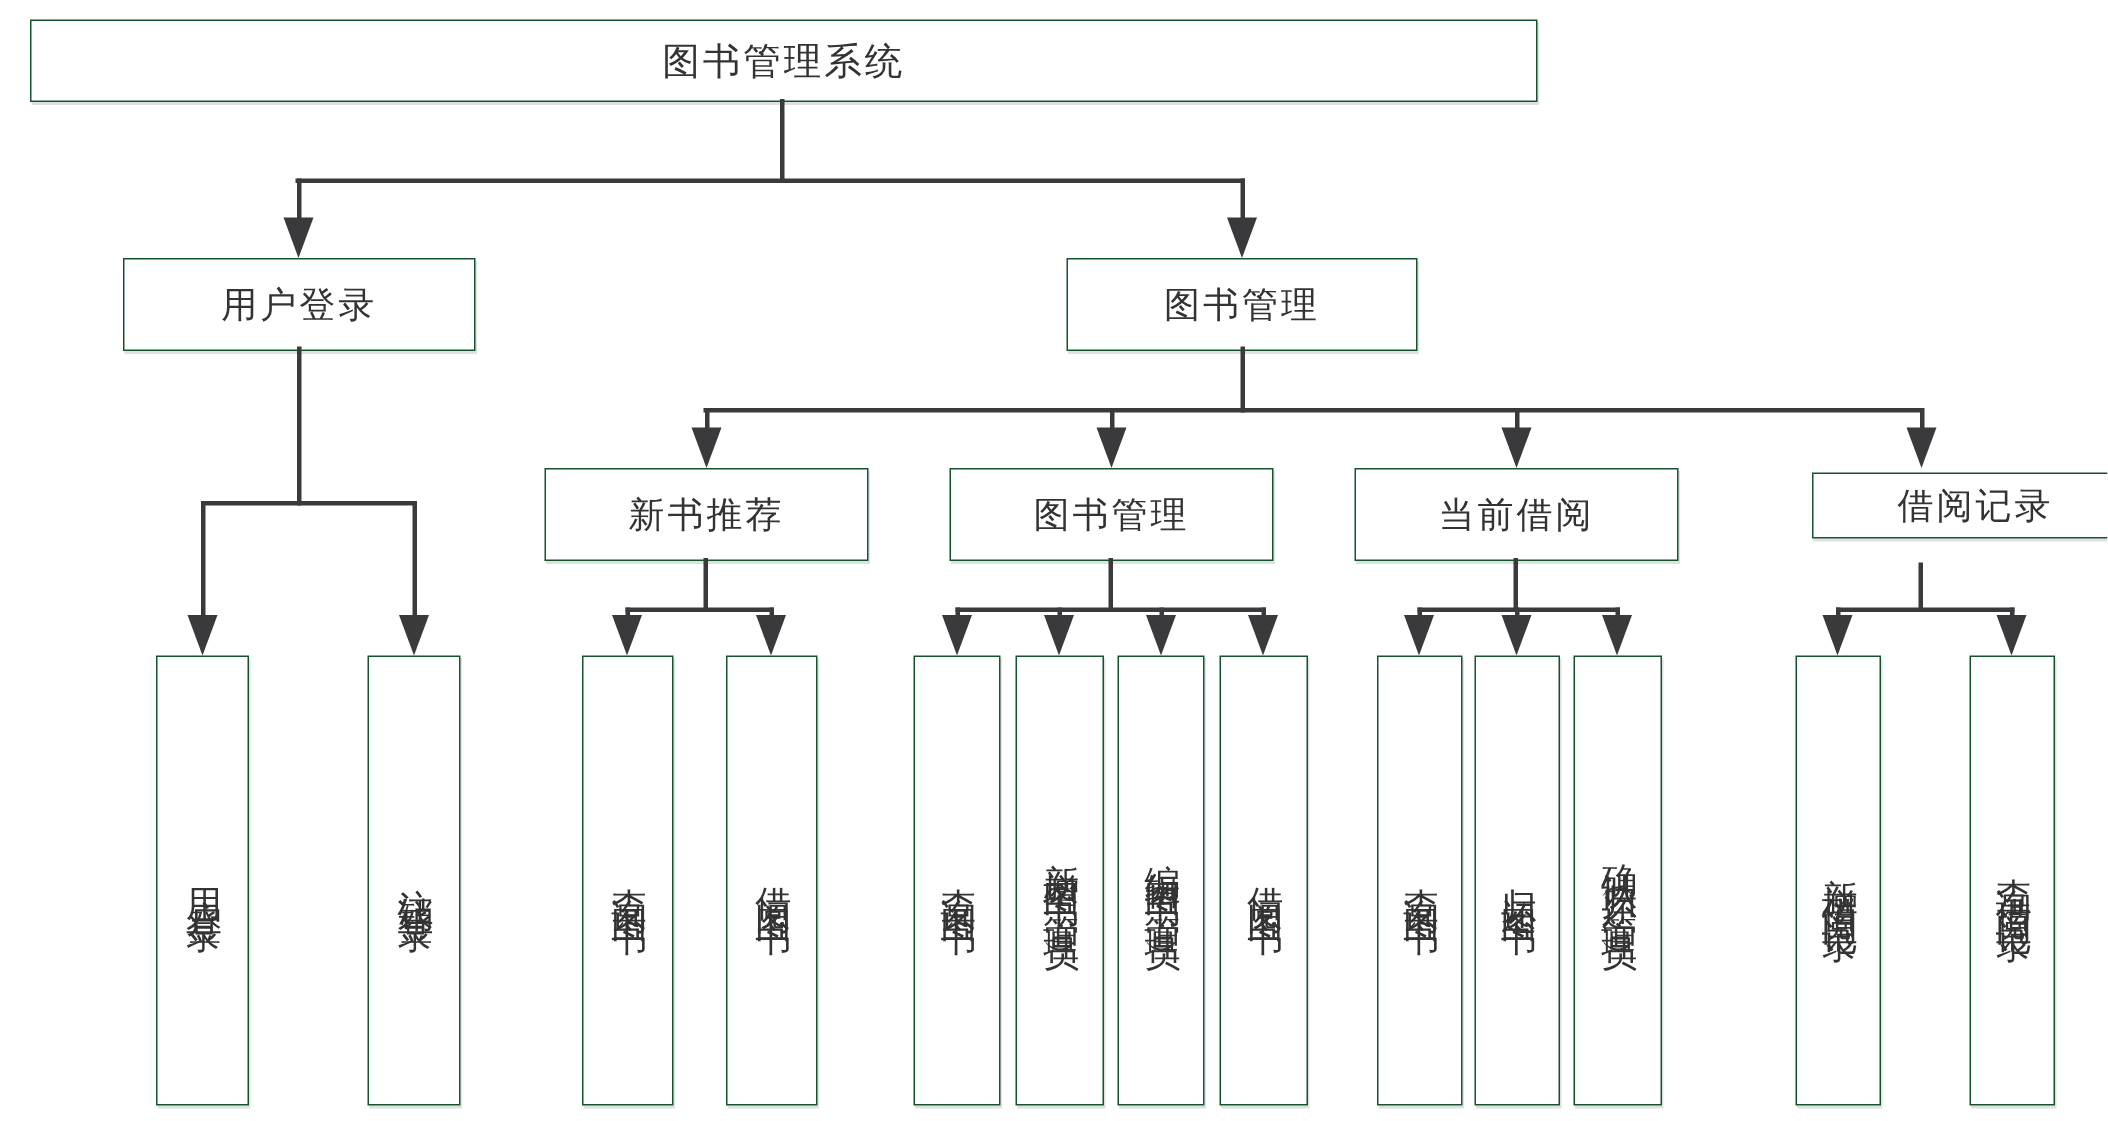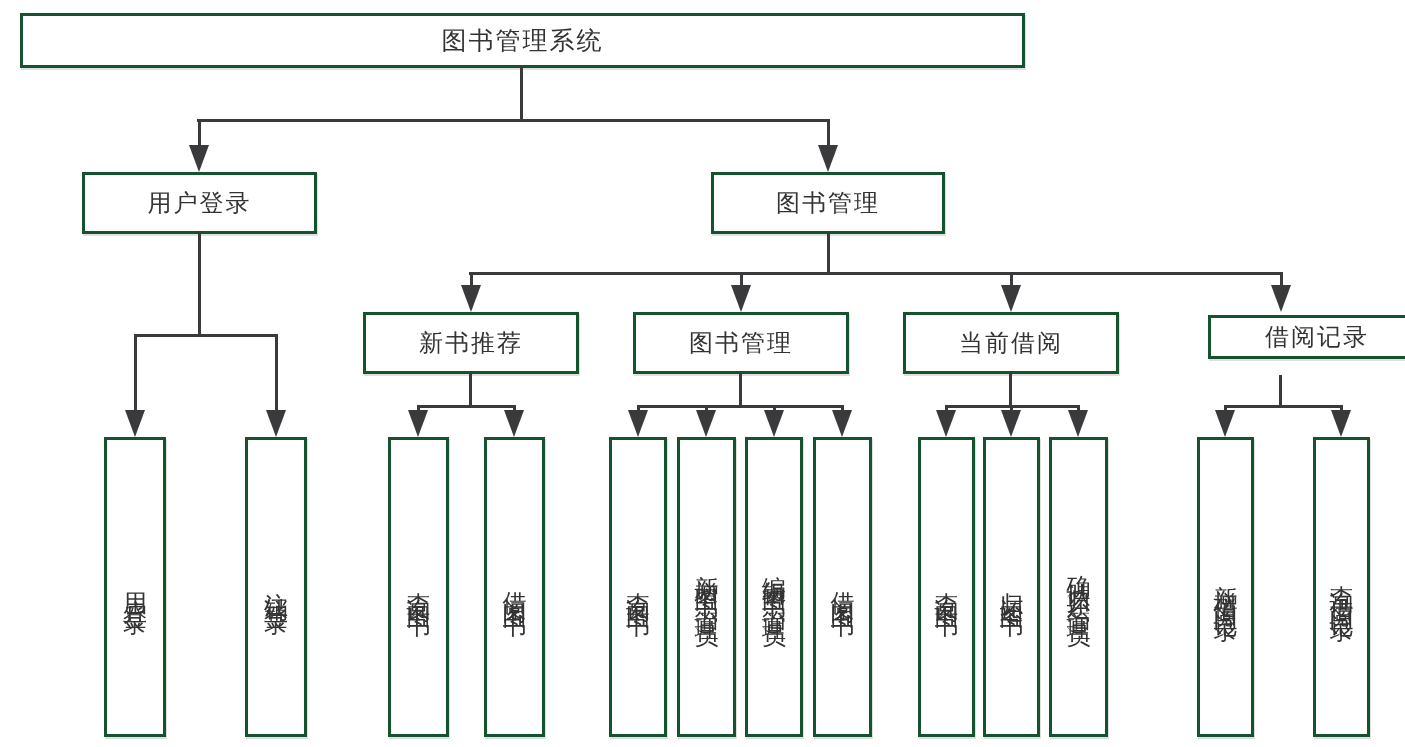--- a/index.html
+++ b/index.html
@@ -8,21 +8,21 @@
     width: 1405px;
     height: 747px;
     background: #ffffff;
     font-family: "Liberation Sans", sans-serif;
     color: #333333;
     overflow: hidden;
   }
   .node {
     position: absolute;
     background: #ffffff;
-    border: 3px solid #14532d;
+    border: 1px solid #14532d;
     box-sizing: border-box;
     display: flex;
     align-items: center;
     justify-content: center;
     box-shadow: 1px 2px 0 rgba(0,0,0,0.12);
   }
   .node.h span {
     font-size: 24px;
     letter-spacing: 2px;
     white-space: nowrap;

